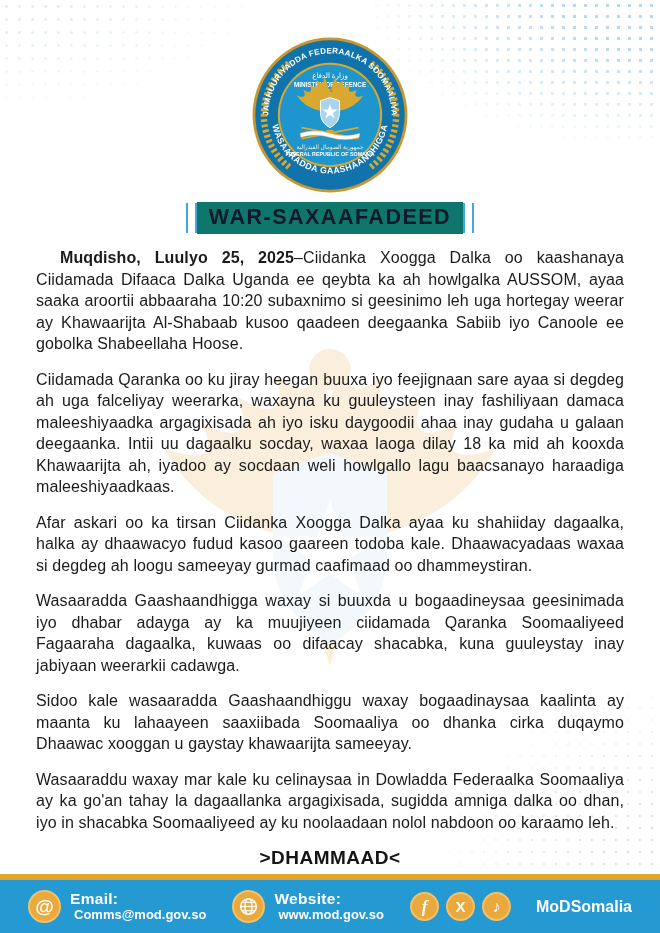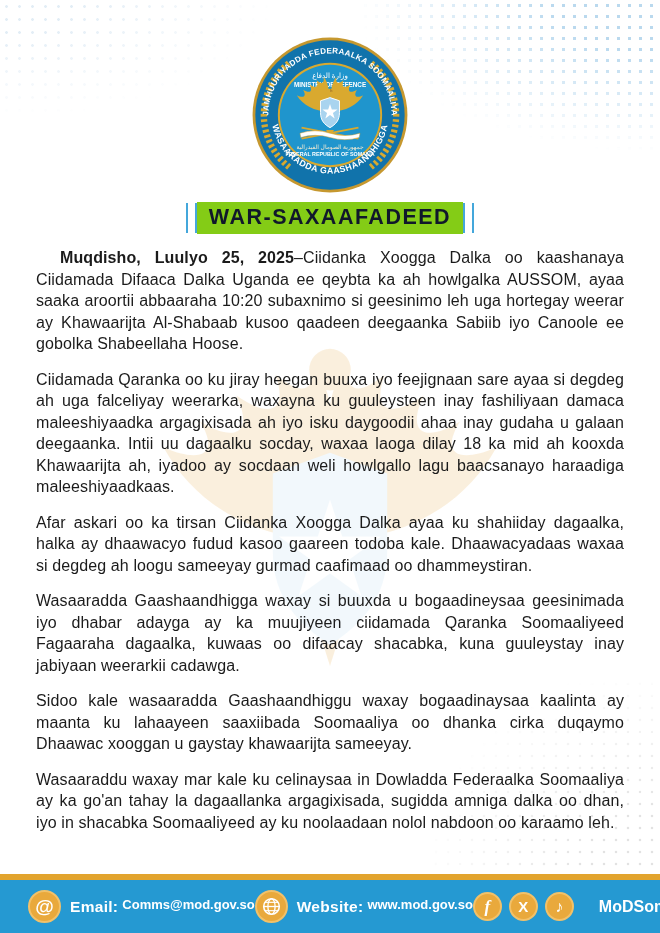--- a/index.html
+++ b/index.html
@@ -46,21 +46,21 @@
   
   .logo-wrap{position:relative;display:flex;justify-content:center;padding-top:36px;}
   .logo{width:158px;height:158px;display:block;}
   
   .title-row{display:flex;justify-content:center;align-items:center;margin-top:8px;position:relative;}
   .title-bars{
     width:7px;height:30px;align-self:center;
     border-left:2.5px solid #44a7db;border-right:2.5px solid #44a7db;
   }
   .title-strip{
-    background:#84cc16;
+    background:#0f766e;
     padding:3px 12px 4px 12px;
     font-size:21.5px;font-weight:800;letter-spacing:1.5px;
     color:#10182b;
   }
   
   .content{
     position:relative;
     padding:13px 36px 0 36px;
     height:622px;overflow:hidden;
   }
@@ -89,21 +89,21 @@
     width:33px;height:33px;border-radius:50%;
     background:#e9a93c;border:2px solid #f2c169;
     display:flex;align-items:center;justify-content:center;
     color:#fff;font-weight:700;flex:0 0 auto;box-sizing:border-box;
   }
   .f-circle.small{width:29px;height:29px;}
   .f-at{font-size:19px;line-height:1;}
   .f-fb{font-size:17px;font-family:"Liberation Serif", serif;font-style:italic;line-height:1;}
   .f-x{font-size:15px;font-weight:800;line-height:1;}
   .f-tt{font-size:16px;line-height:1;}
-  .f-text{display:flex;flex-direction:row;line-height:1.15;}
+  .f-text{display:flex;flex-direction:column;line-height:1.15;}
   .f-label{font-size:15.5px;font-weight:600;letter-spacing:.3px;}
   .f-value{font-size:13px;font-weight:700;padding-left:4px;}
   .f-handle{font-size:16px;font-weight:700;margin-left:16px;}
   .social-row{display:flex;align-items:center;gap:7px;}
 </style>
 </head>
 <body>
 
 <div class="page">
 
@@ -171,20 +171,21 @@
     <span class="title-bars"></span>
   </div>
 
   <div class="content">
     <p class="para"><span class="dateline">Muqdisho, Luulyo 25, 2025</span><span>–Ciidanka Xoogga Dalka oo kaashanaya Ciidamada Difaaca  Dalka Uganda  ee qeybta ka ah howlgalka AUSSOM, ayaa saaka aroortii abbaaraha 10:20 subaxnimo si geesinimo leh uga hortegay weerar ay Khawaarijta Al-Shabaab kusoo qaadeen deegaanka Sabiib iyo Canoole ee gobolka Shabeellaha Hoose.</span></p>
     <p class="para">Ciidamada Qaranka oo ku jiray heegan buuxa iyo feejignaan sare ayaa si degdeg ah uga falceliyay weerarka, waxayna ku guuleysteen inay fashiliyaan damaca maleeshiyaadka argagixisada ah iyo isku daygoodii ahaa inay gudaha u galaan deegaanka. Intii uu dagaalku socday, waxaa laoga dilay 18 ka mid ah kooxda Khawaarijta ah,  iyadoo ay socdaan weli howlgallo lagu baacsanayo haraadiga maleeshiyaadkaas.</p>
     <p class="para">Afar askari oo ka tirsan Ciidanka Xoogga Dalka ayaa ku shahiiday dagaalka, halka ay dhaawacyo fudud kasoo gaareen todoba kale.  Dhaawacyadaas waxaa si degdeg ah loogu sameeyay gurmad caafimaad oo dhammeystiran.</p>
     <p class="para">Wasaaradda Gaashaandhigga waxay si buuxda u bogaadineysaa geesinimada iyo dhabar adayga ay ka muujiyeen ciidamada Qaranka Soomaaliyeed Fagaaraha dagaalka, kuwaas oo difaacay shacabka, kuna guuleystay inay jabiyaan weerarkii cadawga.</p>
     <p class="para">Sidoo kale wasaaradda Gaashaandhiggu waxay bogaadinaysaa kaalinta ay maanta ku lahaayeen saaxiibada Soomaaliya oo dhanka cirka duqaymo Dhaawac xooggan u gaystay khawaarijta sameeyay.</p>
     <p class="para">Wasaaraddu waxay mar kale ku celinaysaa in Dowladda Federaalka Soomaaliya ay ka go'an tahay la dagaallanka argagixisada, sugidda amniga dalka oo dhan, iyo in shacabka Soomaaliyeed ay ku noolaadaan nolol nabdoon oo karaamo leh.</p>
+    <div class="end-mark">&gt;DHAMMAAD&lt;</div>
   </div>
 
   <div class="footer">
     <div class="f-group">
       <div class="f-circle">
         <span class="f-at">@</span>
       </div>
       <div class="f-text">
         <span class="f-label">Email:</span>
         <span class="f-value">Comms@mod.gov.so</span>

